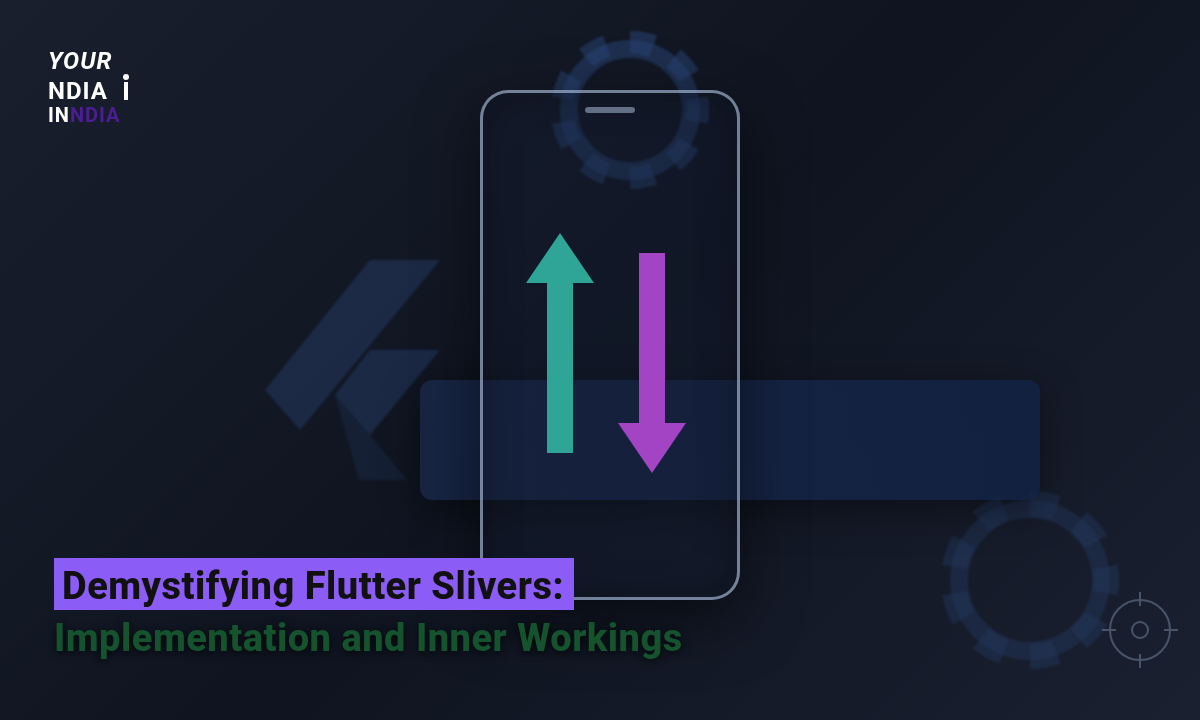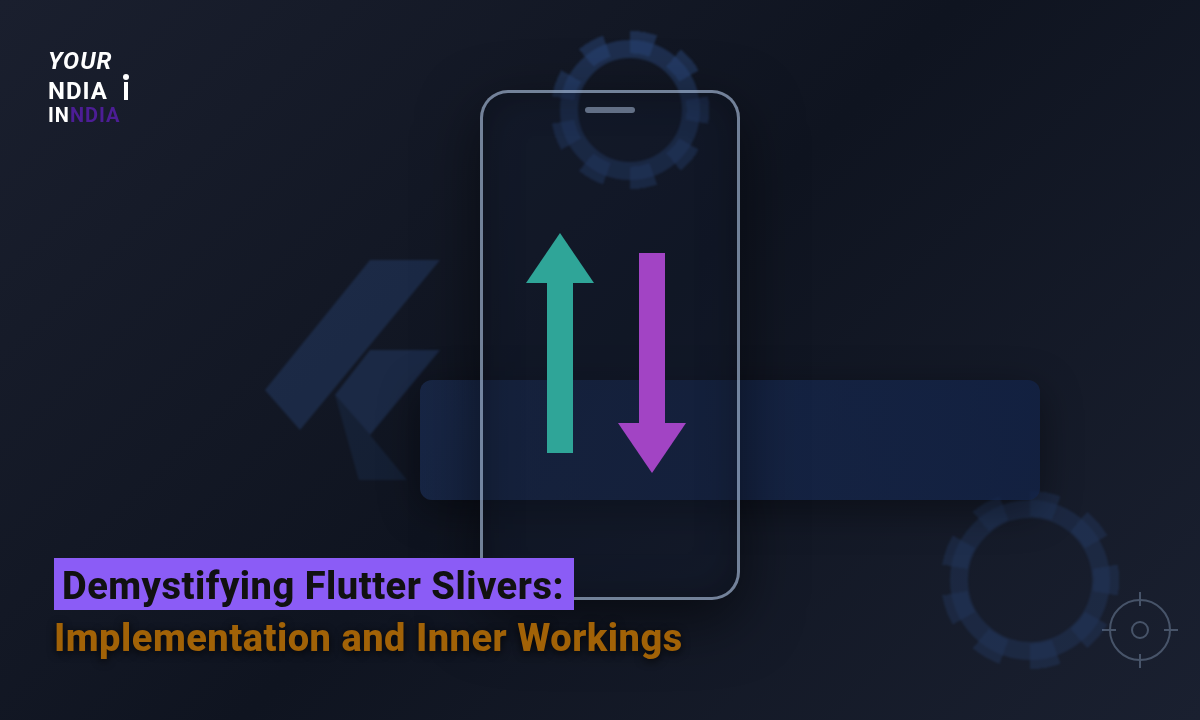--- a/index.html
+++ b/index.html
@@ -166,21 +166,21 @@
       display: inline-block;
       background: #8b5cf6;
       color: #111;
       padding: 6px 10px 2px 8px;
       font-size: 38px;
       letter-spacing: 0.5px;
       margin-bottom: 6px;
     }
     .title .line2 {
       font-size: 38px;
-      color: #a16207;
+      color: #14532d;
       letter-spacing: 0.5px;
       text-shadow: 0 2px 8px rgba(0,0,0,0.8);
     }
   </style>
 </head>
 <body>
 
 <div class="logo">
   <div class="l1">YOUR</div>
   <div class="l2">

